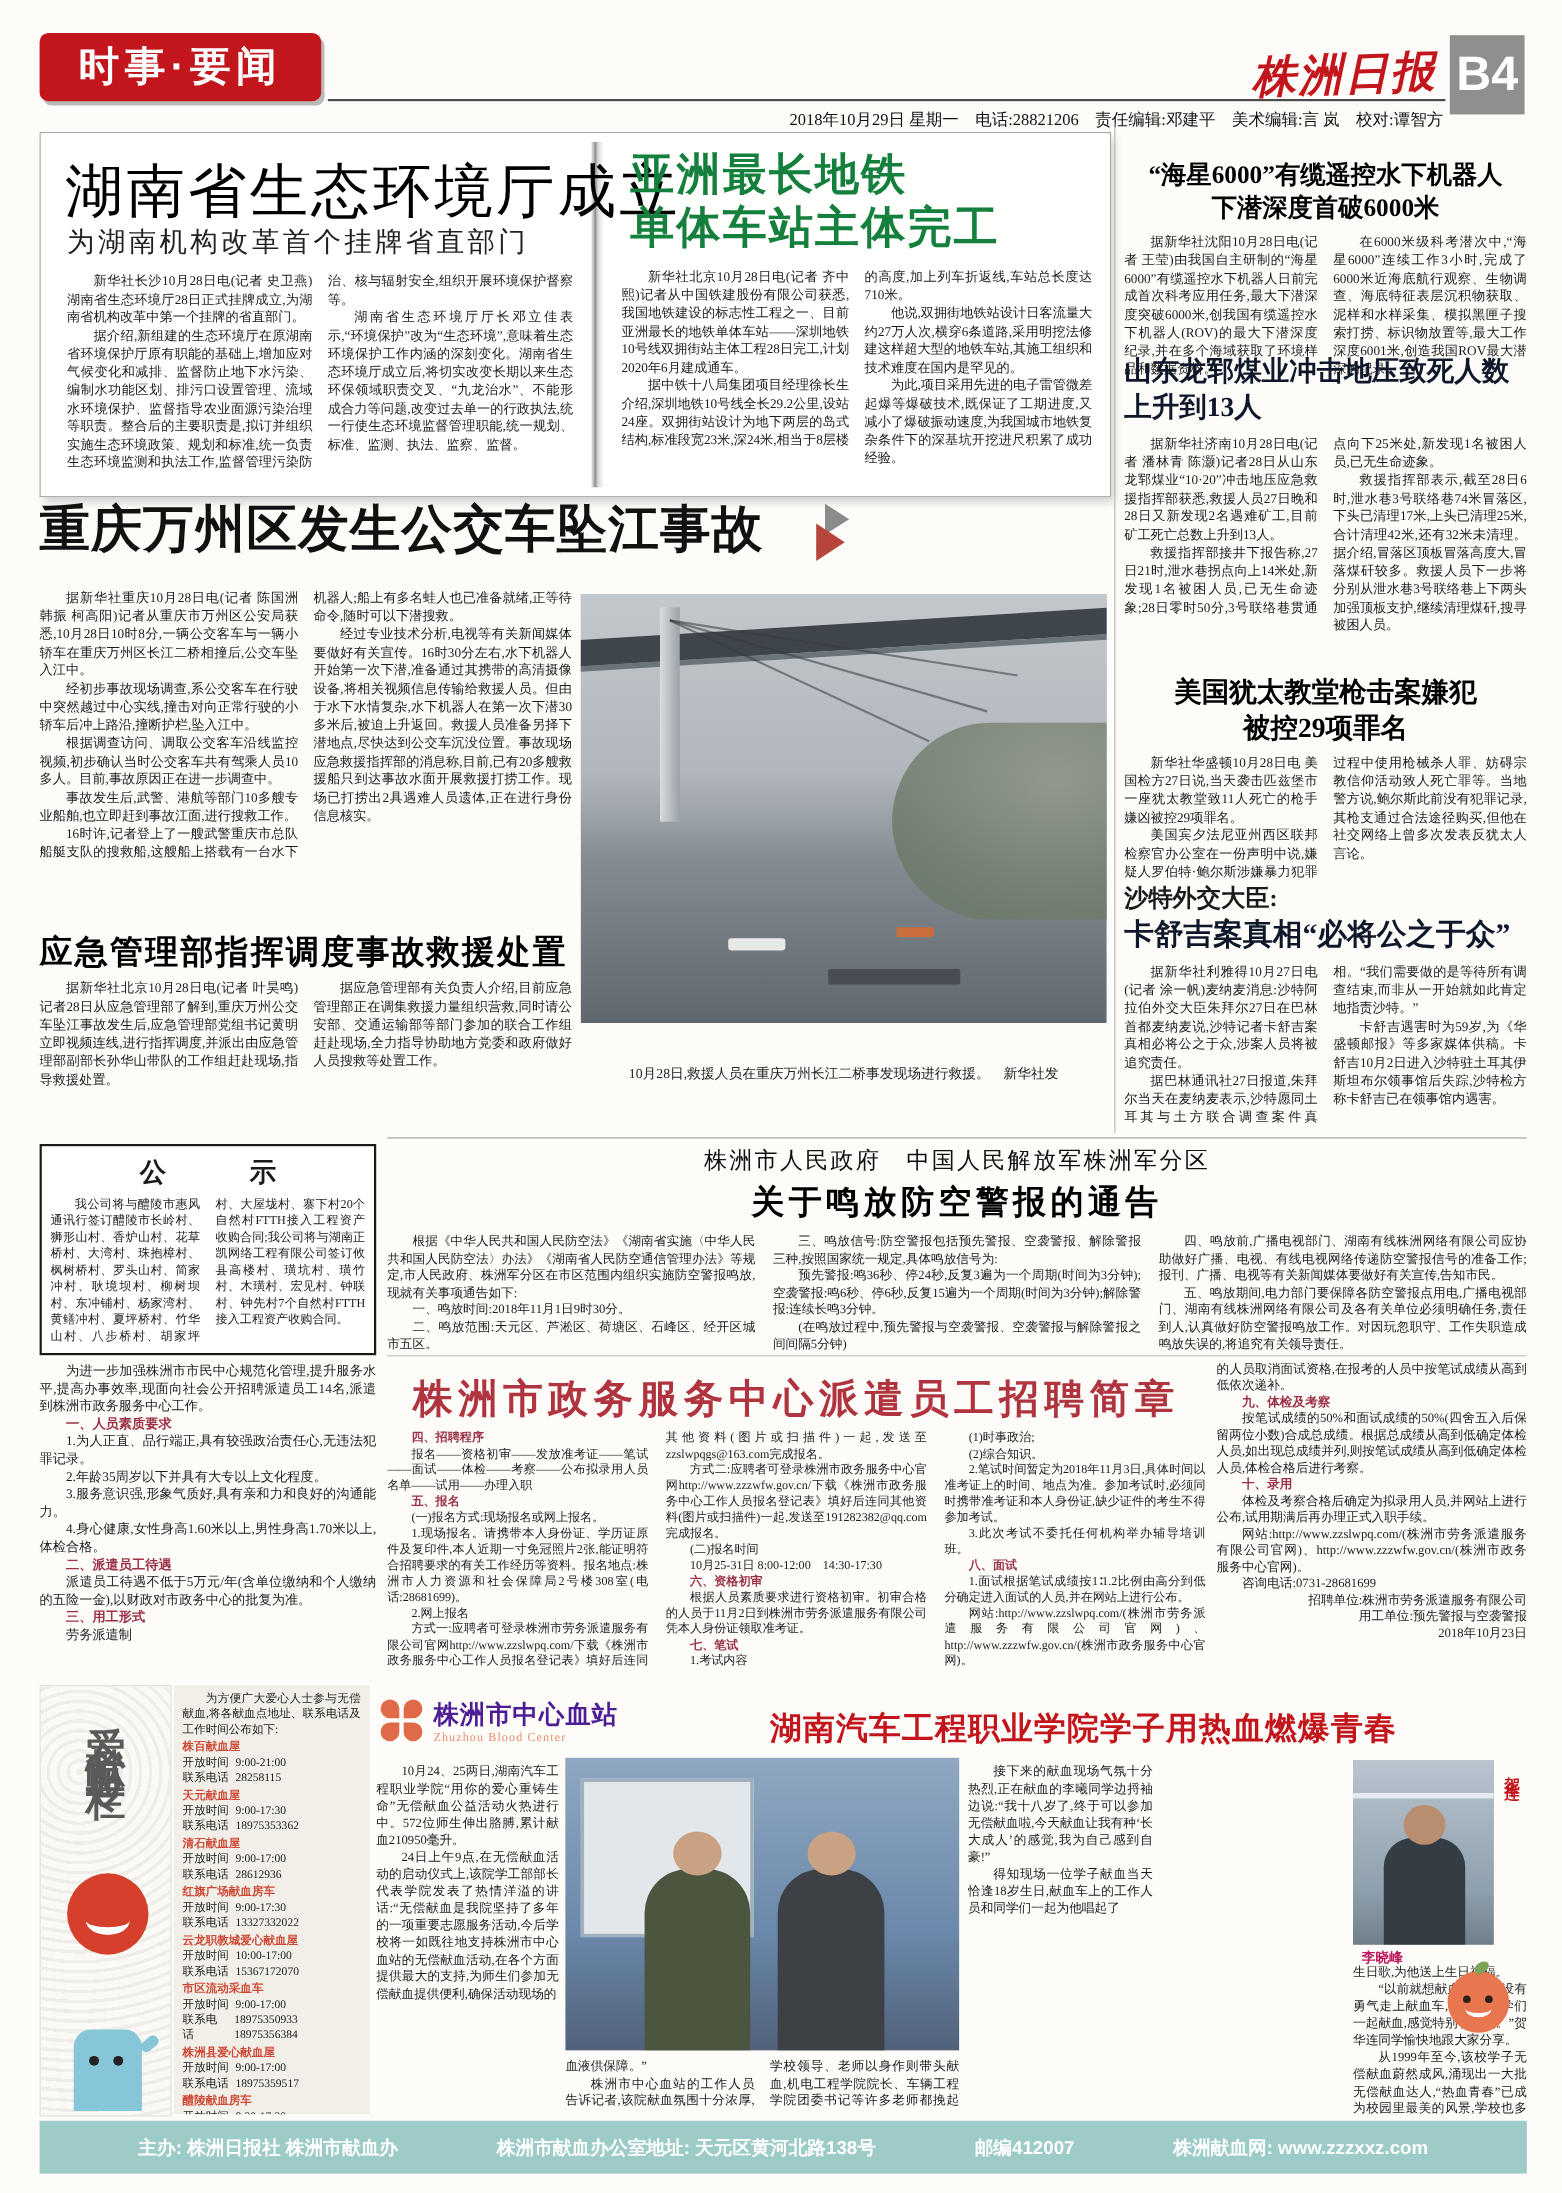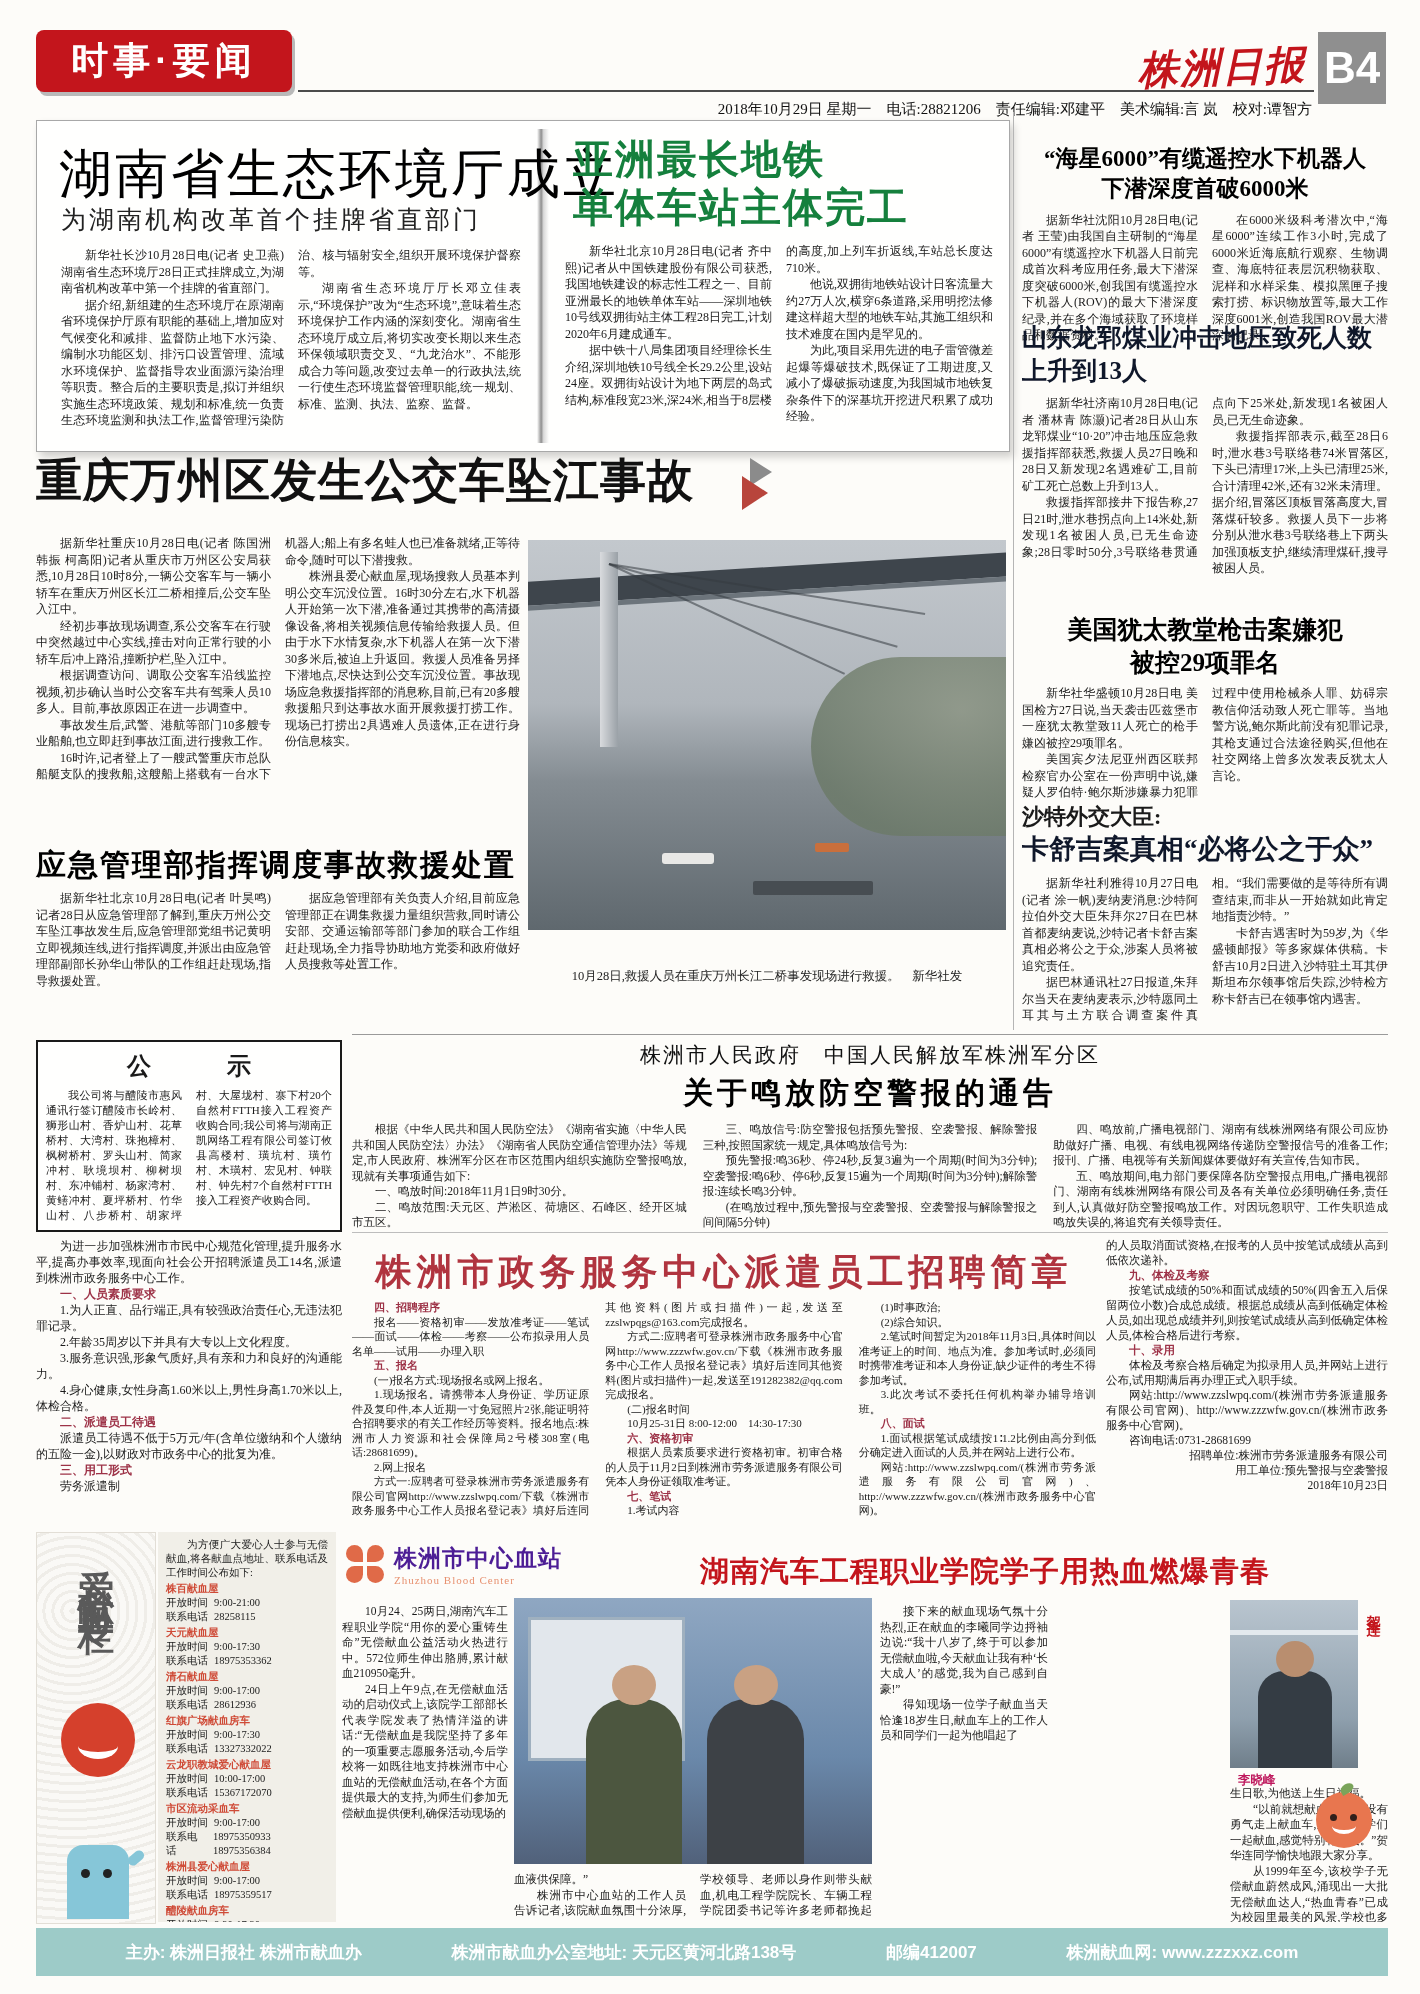--- a/index.html
+++ b/index.html
@@ -224,21 +224,21 @@
   <div class="abs bus-arrow">
     <span class="tri tri-gray"></span>
     <span class="tri tri-red"></span>
   </div>
   <div class="abs bus-body body-txt c2">
       <p>据新华社重庆10月28日电(记者 陈国洲 韩振 柯高阳)记者从重庆市万州区公安局获悉,10月28日10时8分,一辆公交客车与一辆小轿车在重庆万州区长江二桥相撞后,公交车坠入江中。</p>
       <p>经初步事故现场调查,系公交客车在行驶中突然越过中心实线,撞击对向正常行驶的小轿车后冲上路沿,撞断护栏,坠入江中。</p>
       <p>根据调查访问、调取公交客车沿线监控视频,初步确认当时公交客车共有驾乘人员10多人。目前,事故原因正在进一步调查中。</p>
       <p>事故发生后,武警、港航等部门10多艘专业船舶,也立即赶到事故江面,进行搜救工作。</p>
       <p>16时许,记者登上了一艘武警重庆市总队船艇支队的搜救船,这艘船上搭载有一台水下机器人;船上有多名蛙人也已准备就绪,正等待命令,随时可以下潜搜救。</p>
-      <p>株洲县爱心献血屋,现场搜救人员基本判明公交车沉没位置。16时30分左右,水下机器人开始第一次下潜,准备通过其携带的高清摄像设备,将相关视频信息传输给救援人员。但由于水下水情复杂,水下机器人在第一次下潜30多米后,被迫上升返回。救援人员准备另择下潜地点,尽快达到公交车沉没位置。事故现场应急救援指挥部的消息称,目前,已有20多艘救援船只到达事故水面开展救援打捞工作。现场已打捞出2具遇难人员遗体,正在进行身份信息核实。</p>
+      <p>经过专业技术分析,电视等有关新闻媒体要做好有关宣传。16时30分左右,水下机器人开始第一次下潜,准备通过其携带的高清摄像设备,将相关视频信息传输给救援人员。但由于水下水情复杂,水下机器人在第一次下潜30多米后,被迫上升返回。救援人员准备另择下潜地点,尽快达到公交车沉没位置。事故现场应急救援指挥部的消息称,目前,已有20多艘救援船只到达事故水面开展救援打捞工作。现场已打捞出2具遇难人员遗体,正在进行身份信息核实。</p>
     </div>
 
   <div class="abs photo-frame photo-bridge">
     <div class="ph-sky"></div>
     <div class="ph-hill"></div>
     <div class="ph-deck"></div>
     <div class="ph-deck2"></div>
     <div class="ph-pylon"></div>
     <div class="cable" style="width:320px;transform:rotate(9deg);"></div>
     <div class="cable" style="width:300px;transform:rotate(16deg);"></div>

